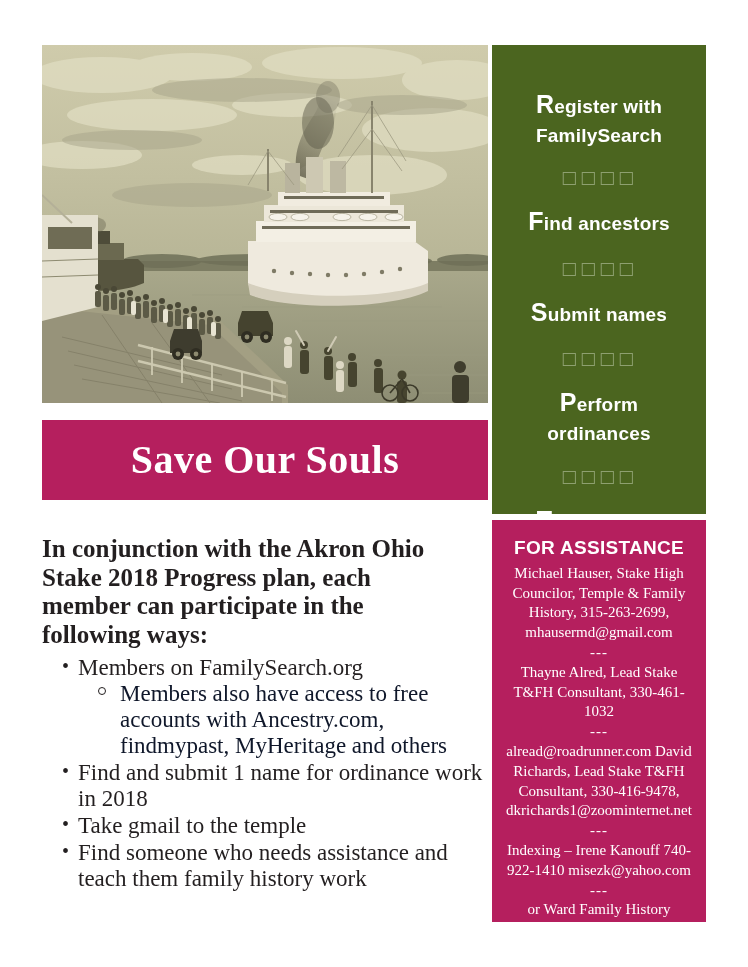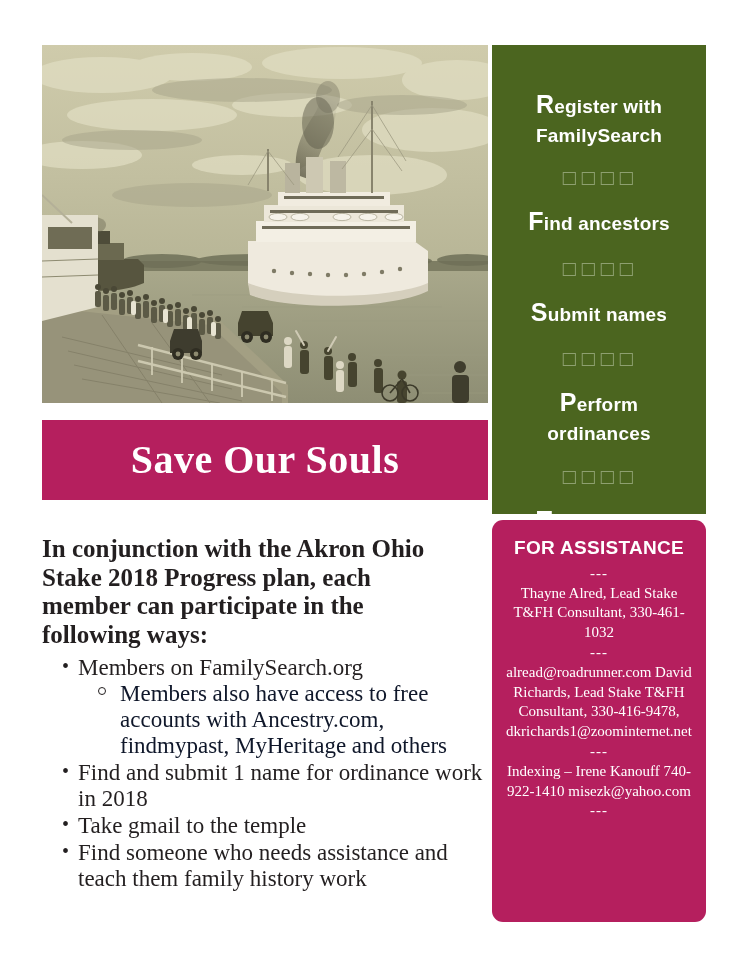--- a/index.html
+++ b/index.html
@@ -448,24 +448,26 @@
     <div class="sep">□□□□</div>
     <div class="step"><span class="cap">F</span><span>ind ancestors</span></div>
     <div class="sep">□□□□</div>
     <div class="step"><span class="cap">S</span><span>ubmit names</span></div>
     <div class="sep">□□□□</div>
     <div class="step"><span class="cap">P</span><span>erform ordinances</span></div>
     <div class="sep">□□□□</div>
     <div class="step"><span class="cap">T</span><span>each others</span></div>
   </div>
 
-<div id="assistance-panel" style="background: rgb(181, 31, 94); border-radius: 11px;">
+<div id="assistance-panel" style="background: rgb(181, 31, 94);">
   <div id="assistance-heading">FOR ASSISTANCE</div>
   <div id="assistance-contacts">
+      <div class="contact">Michael Hauser, Stake High Councilor, Temple &amp; Family History, 315-263-2699, mhausermd@gmail.com</div>
       <div class="divider">---</div>
       <div class="contact">Thayne Alred, Lead Stake T&amp;FH Consultant, 330-461-1032</div>
       <div class="divider">---</div>
       <div class="contact">alread@roadrunner.com David Richards, Lead Stake T&amp;FH Consultant, 330-416-9478, dkrichards1@zoominternet.net</div>
       <div class="divider">---</div>
       <div class="contact">Indexing – Irene Kanouff 740-922-1410 misezk@yahoo.com</div>
       <div class="divider">---</div>
+      <div class="contact">or Ward Family History Leaders</div>
     </div>
 </div>
 
 </body></html>

